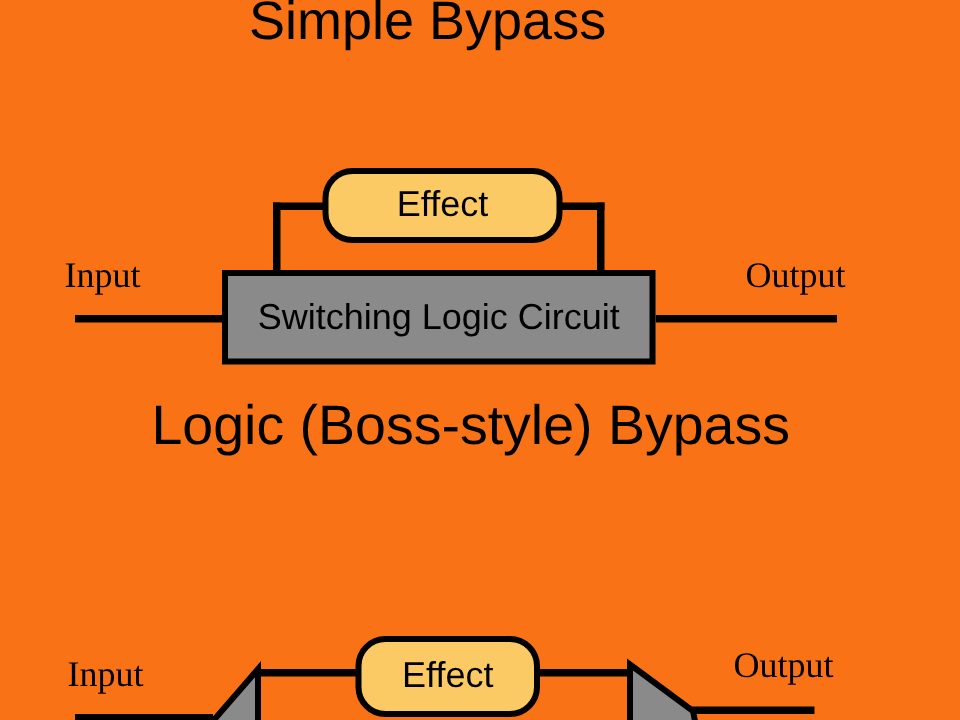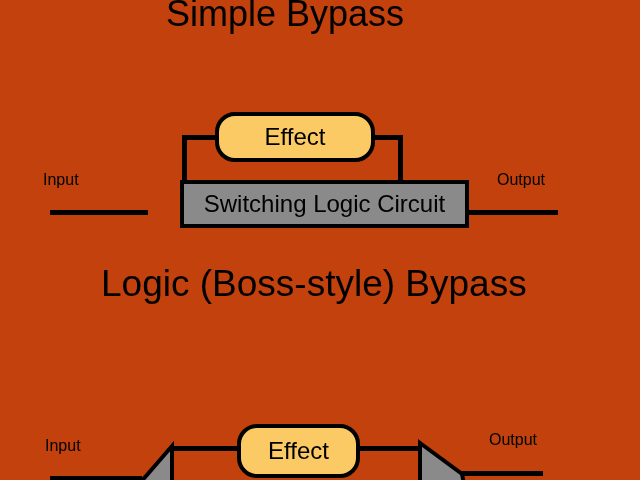--- a/index.html
+++ b/index.html
@@ -1,36 +1,37 @@
 <!DOCTYPE html>
 <html><head>
 <meta charset="utf-8">
 <style>
   html,body{margin:0;padding:0;background:#fff;}
   #stage{
     position:relative;
     width:640px;height:480px;
     overflow:hidden;
-    background:#c2410c;
+    background:#f97316;
     font-family:"Liberation Sans", sans-serif;
     color:#000;
   }
   .abs{position:absolute;}
   .title{
     font-size:36px;
     line-height:1;
     white-space:nowrap;
     color:#000;
   }
   .title2{font-size:37px;text-align:center;}
   .label{
-    font-size:16px;
+    font-size:24px;
     line-height:1;
     white-space:nowrap;
     color:#000;
+    font-family:Liberation Serif, serif;
   }
   .wire{background:#000;}
   .box{
     box-sizing:border-box;
     border:4px solid #000;
     display:flex;
     align-items:center;
     justify-content:center;
     font-size:24px;
     line-height:1;
@@ -51,21 +52,21 @@
   <div class="abs wire" style="left:372px;top:135px;width:31px;height:5px;"></div>
   <div class="abs wire" style="left:398px;top:135px;width:5px;height:46px;"></div>
 
   <div class="abs wire" style="left:50px;top:210px;width:98px;height:5px;"></div>
   <div class="abs wire" style="left:437px;top:210px;width:121px;height:5px;"></div>
 
   <div class="abs box effect" style="left:215px;top:112px;width:160px;height:50px;">
     <span>Effect</span>
   </div>
 
-  <div class="abs box logic" style="left:148px;top:180px;width:289px;height:48px;margin-left:32px;">
+  <div class="abs box logic" style="left:148px;top:180px;width:289px;height:63px;">
     <span>Switching Logic Circuit</span>
   </div>
 
   <div class="abs label" style="left:43px;top:172px;">Input</div>
   <div class="abs label" style="left:497px;top:172px;">Output</div>
 
   <div class="abs title title2" style="left:101px;top:265px;">Logic (Boss-style) Bypass</div>
 
   <div class="abs label" style="left:45px;top:438px;">Input</div>
   <div class="abs label" style="left:489px;top:432px;">Output</div>

